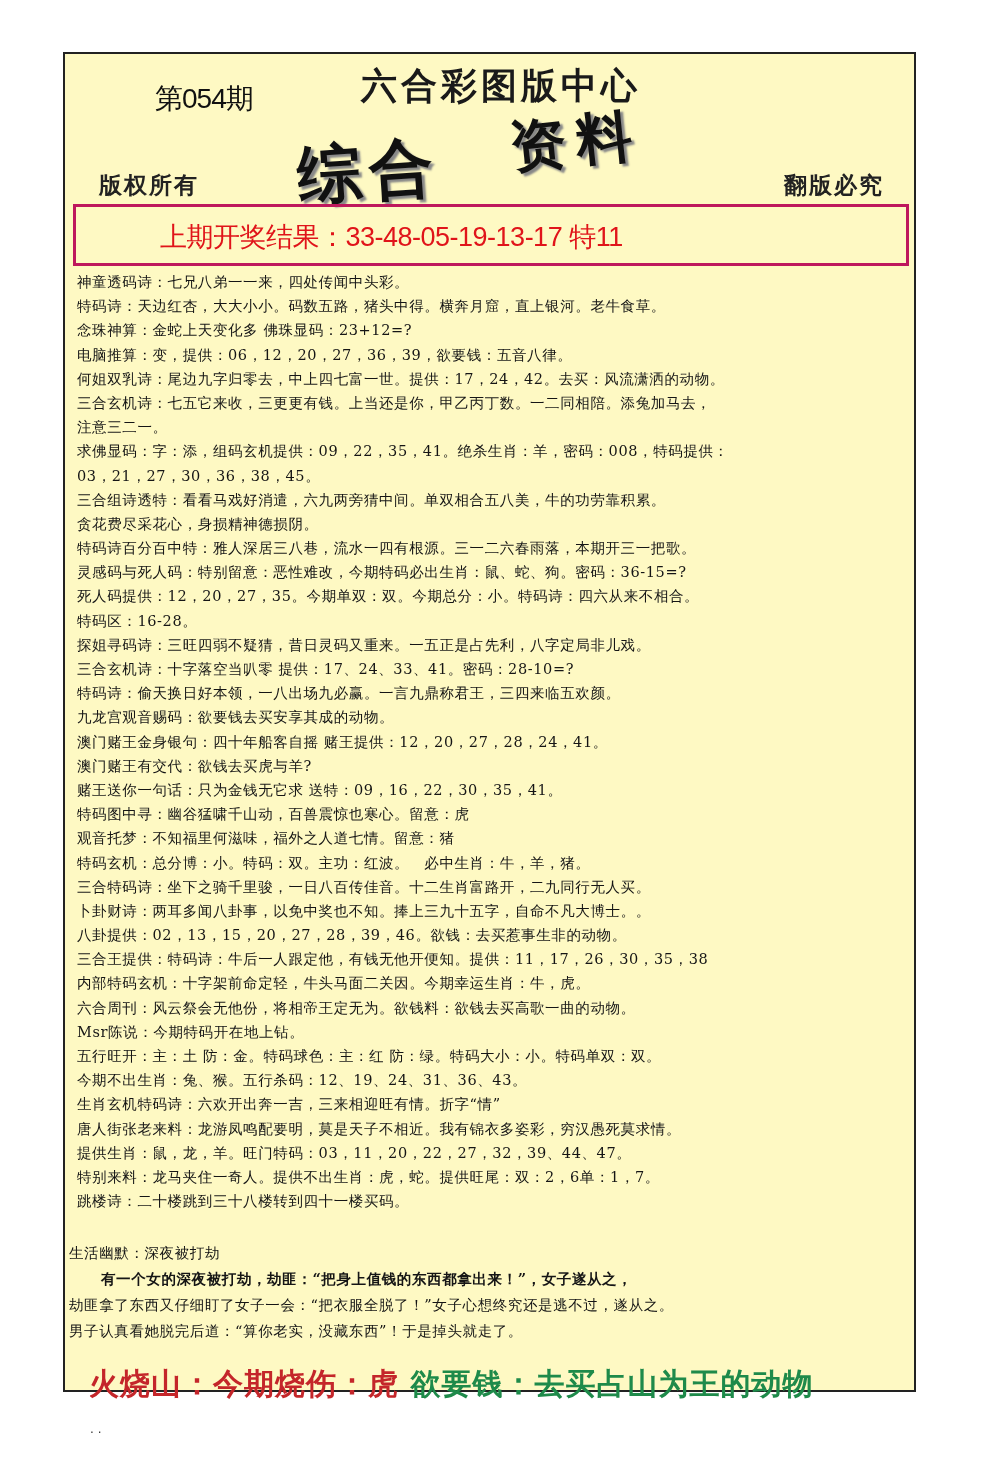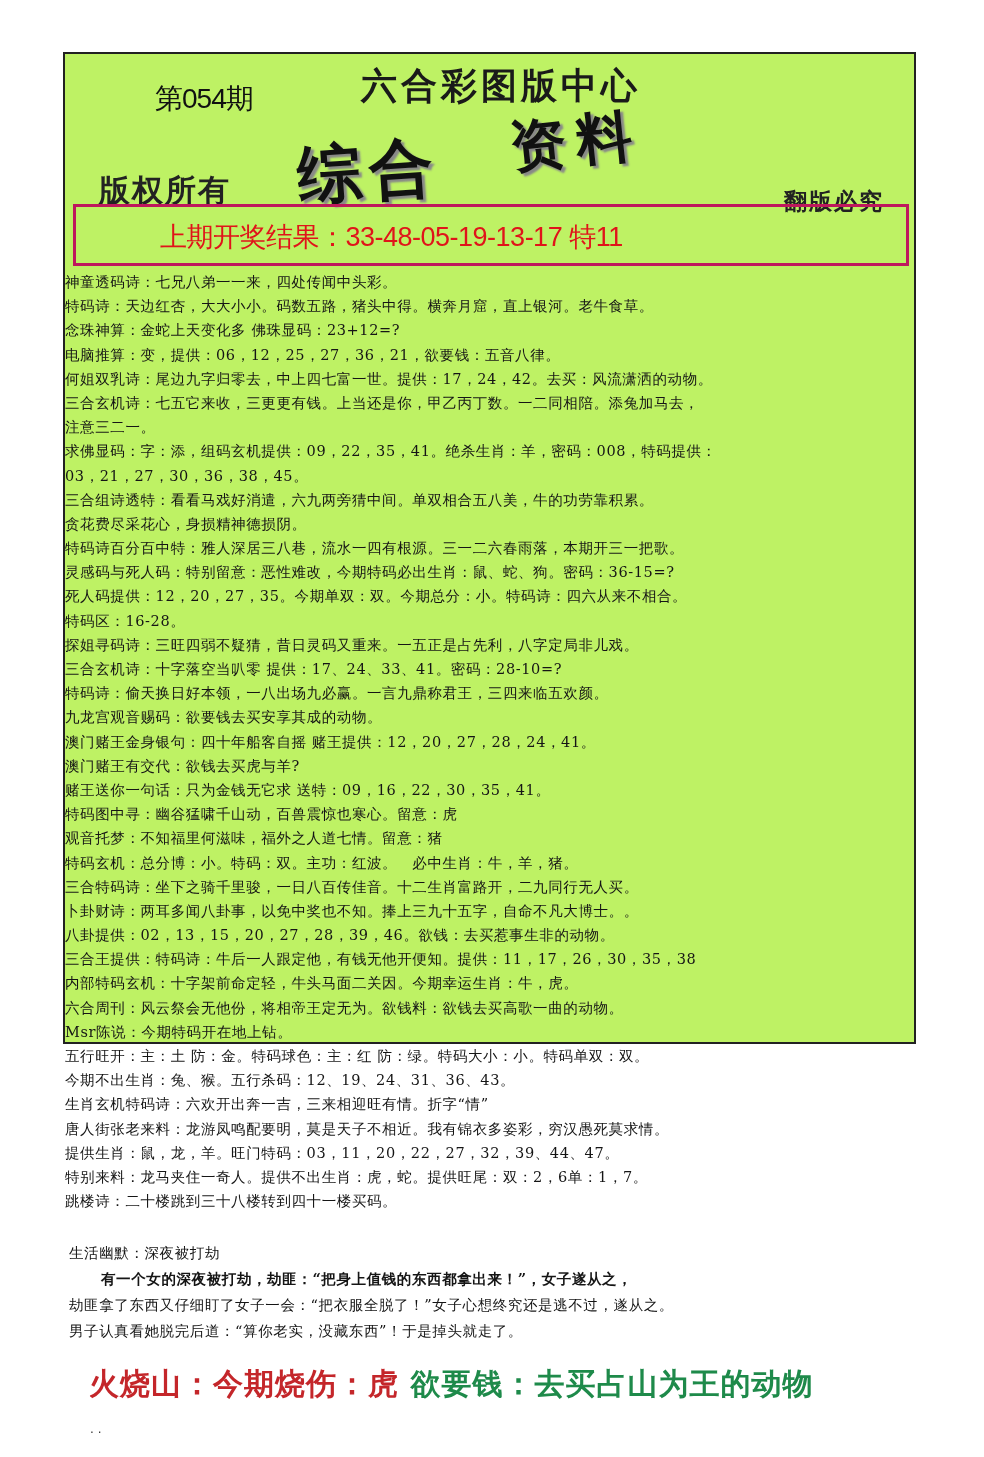--- a/index.html
+++ b/index.html
@@ -1,38 +1,38 @@
 <!DOCTYPE html>
 <html><head>
 <meta charset="utf-8">
 <style>
   html, body { margin: 0; padding: 0; background: #ffffff; }
   body { width: 984px; height: 1457px; position: relative; overflow: hidden;
          font-family: "DejaVu Sans", sans-serif; color: #111; }
-  .frame { position: absolute; left: 63px; top: 52px; width: 853px; height: 992px;
-           border: 2px solid #222; box-sizing: border-box; background: #bef264; }
+  .frame { position: absolute; left: 63px; top: 52px; width: 853px; height: 1340px;
+           border: 2px solid #222; box-sizing: border-box; background: #fef9c3; }
   .issue { position: absolute; left: 90px; top: 26px; font-family: "Liberation Sans", sans-serif;
            font-size: 28px; color: #111; letter-spacing: -1px; }
   .center-title { position: absolute; left: 296px; top: 8px; font-family: "DejaVu Serif", serif;
            font-size: 36px; font-weight: bold; letter-spacing: 4px; color: #1a1a1a; }
   .big-title-1 { position: absolute; left: 232px; top: 74px; font-family: "DejaVu Serif", serif;
            font-size: 64px; font-weight: bold; color: #111; letter-spacing: 8px;
            text-shadow: 3px 3px 2px #888; transform: rotate(-4deg); }
   .big-title-2 { position: absolute; left: 445px; top: 50px; font-family: "DejaVu Serif", serif;
            font-size: 56px; font-weight: bold; color: #111; letter-spacing: 10px;
            text-shadow: 3px 3px 2px #888; transform: rotate(-6deg); }
   .copyright-left { position: absolute; left: 34px; top: 116px; font-family: "DejaVu Serif", serif;
-           font-size: 31px; font-weight: bold; letter-spacing: 2px; color: #222; }
-  .copyright-right { position: absolute; right: 30px; top: 132px; font-family: "DejaVu Serif", serif;
+           font-size: 23px; font-weight: bold; letter-spacing: 2px; color: #222; }
+  .copyright-right { position: absolute; right: 30px; top: 116px; font-family: "DejaVu Serif", serif;
            font-size: 23px; font-weight: bold; letter-spacing: 2px; color: #222; }
   .result-box { position: absolute; left: 8px; top: 150px; width: 836px; height: 62px;
            border: 3px solid #be185d; box-sizing: border-box; }
   .result-text { position: absolute; left: 84px; top: 12px; font-family: "Liberation Sans", sans-serif;
            font-size: 27px; color: #e0141a; letter-spacing: -0.5px; white-space: nowrap; }
-  .lines { position: absolute; left: 0; top: 216px; width: 840px; }
+  .lines { position: absolute; left: 12px; top: 216px; width: 840px; }
   .line { height: 24.2px; line-height: 24px; font-size: 14.5px; white-space: nowrap;
           font-family: "DejaVu Serif", serif; color: #151515; letter-spacing: 0.6px; }
   .story { position: absolute; left: 4px; width: 840px; font-family: "DejaVu Serif", serif;
            font-size: 14.5px; color: #151515; letter-spacing: 0.6px; }
   .story .p { height: 26px; line-height: 26px; white-space: nowrap; }
   .story .indent { padding-left: 32px; font-weight: bold; }
   .banner { position: absolute; left: 24px; top: 1310px; font-family: "DejaVu Serif", serif;
             font-size: 30px; font-weight: bold; white-space: nowrap; letter-spacing: 1px; text-align: center; }
   .banner .red { color: #c4262a; }
   .banner .green { color: #1e8a4a; }
@@ -50,21 +50,21 @@
   <div class="copyright-right">翻版必究</div>
 
   <div class="result-box">
     <div class="result-text">上期开奖结果：33-48-05-19-13-17 特11</div>
   </div>
 
   <div class="lines" id="lines">
       <div class="line">神童透码诗：七兄八弟一一来，四处传闻中头彩。</div>
       <div class="line">特码诗：天边红杏，大大小小。码数五路，猪头中得。横奔月窟，直上银河。老牛食草。</div>
       <div class="line">念珠神算：金蛇上天变化多 佛珠显码：23+12=?</div>
-      <div class="line">电脑推算：变，提供：06，12，25，27，36，21，欲要钱：五音八律。</div>
+      <div class="line">电脑推算：变，提供：06，12，20，27，36，39，欲要钱：五音八律。</div>
       <div class="line">何姐双乳诗：尾边九字归零去，中上四七富一世。提供：17，24，42。去买：风流潇洒的动物。</div>
       <div class="line">三合玄机诗：七五它来收，三更更有钱。上当还是你，甲乙丙丁数。一二同相陪。添兔加马去，</div>
       <div class="line">注意三二一。</div>
       <div class="line">求佛显码：字：添，组码玄机提供：09，22，35，41。绝杀生肖：羊，密码：008，特码提供：</div>
       <div class="line">03，21，27，30，36，38，45。</div>
       <div class="line">三合组诗透特：看看马戏好消遣，六九两旁猜中间。单双相合五八美，牛的功劳靠积累。</div>
       <div class="line">贪花费尽采花心，身损精神德损阴。</div>
       <div class="line">特码诗百分百中特：雅人深居三八巷，流水一四有根源。三一二六春雨落，本期开三一把歌。</div>
       <div class="line">灵感码与死人码：特别留意：恶性难改，今期特码必出生肖：鼠、蛇、狗。密码：36-15=?</div>
       <div class="line">死人码提供：12，20，27，35。今期单双：双。今期总分：小。特码诗：四六从来不相合。</div>

